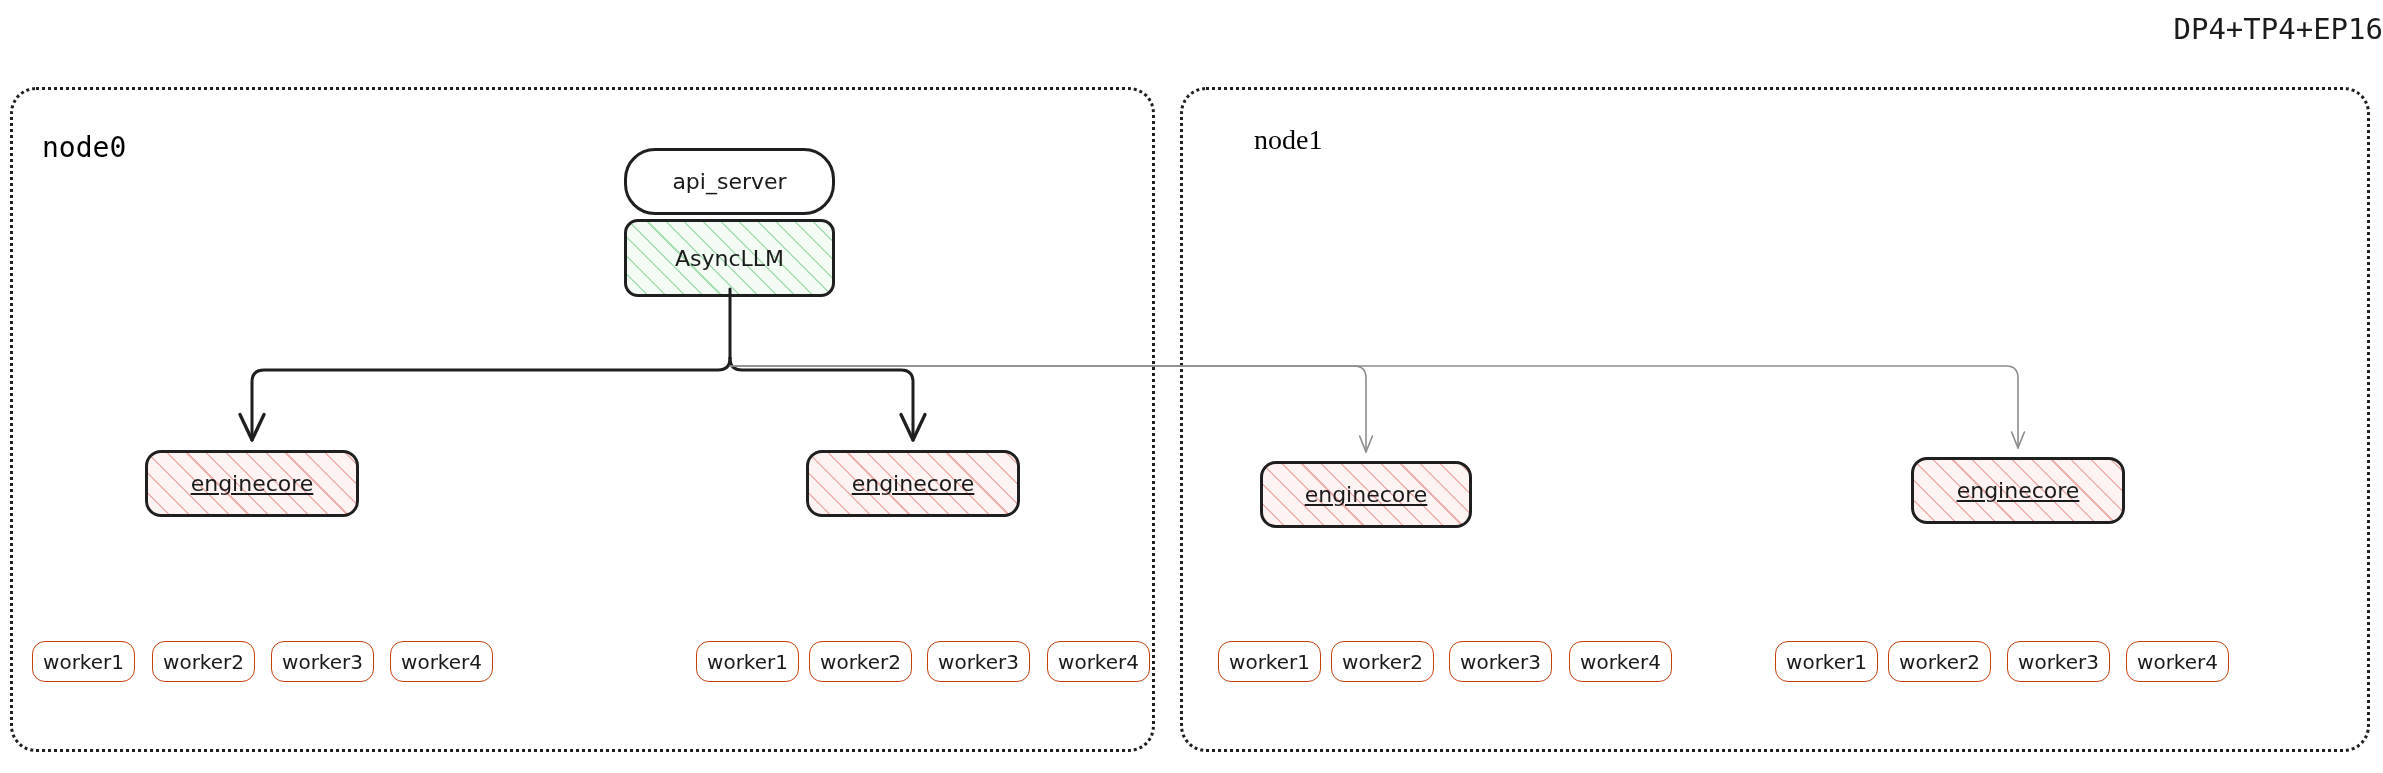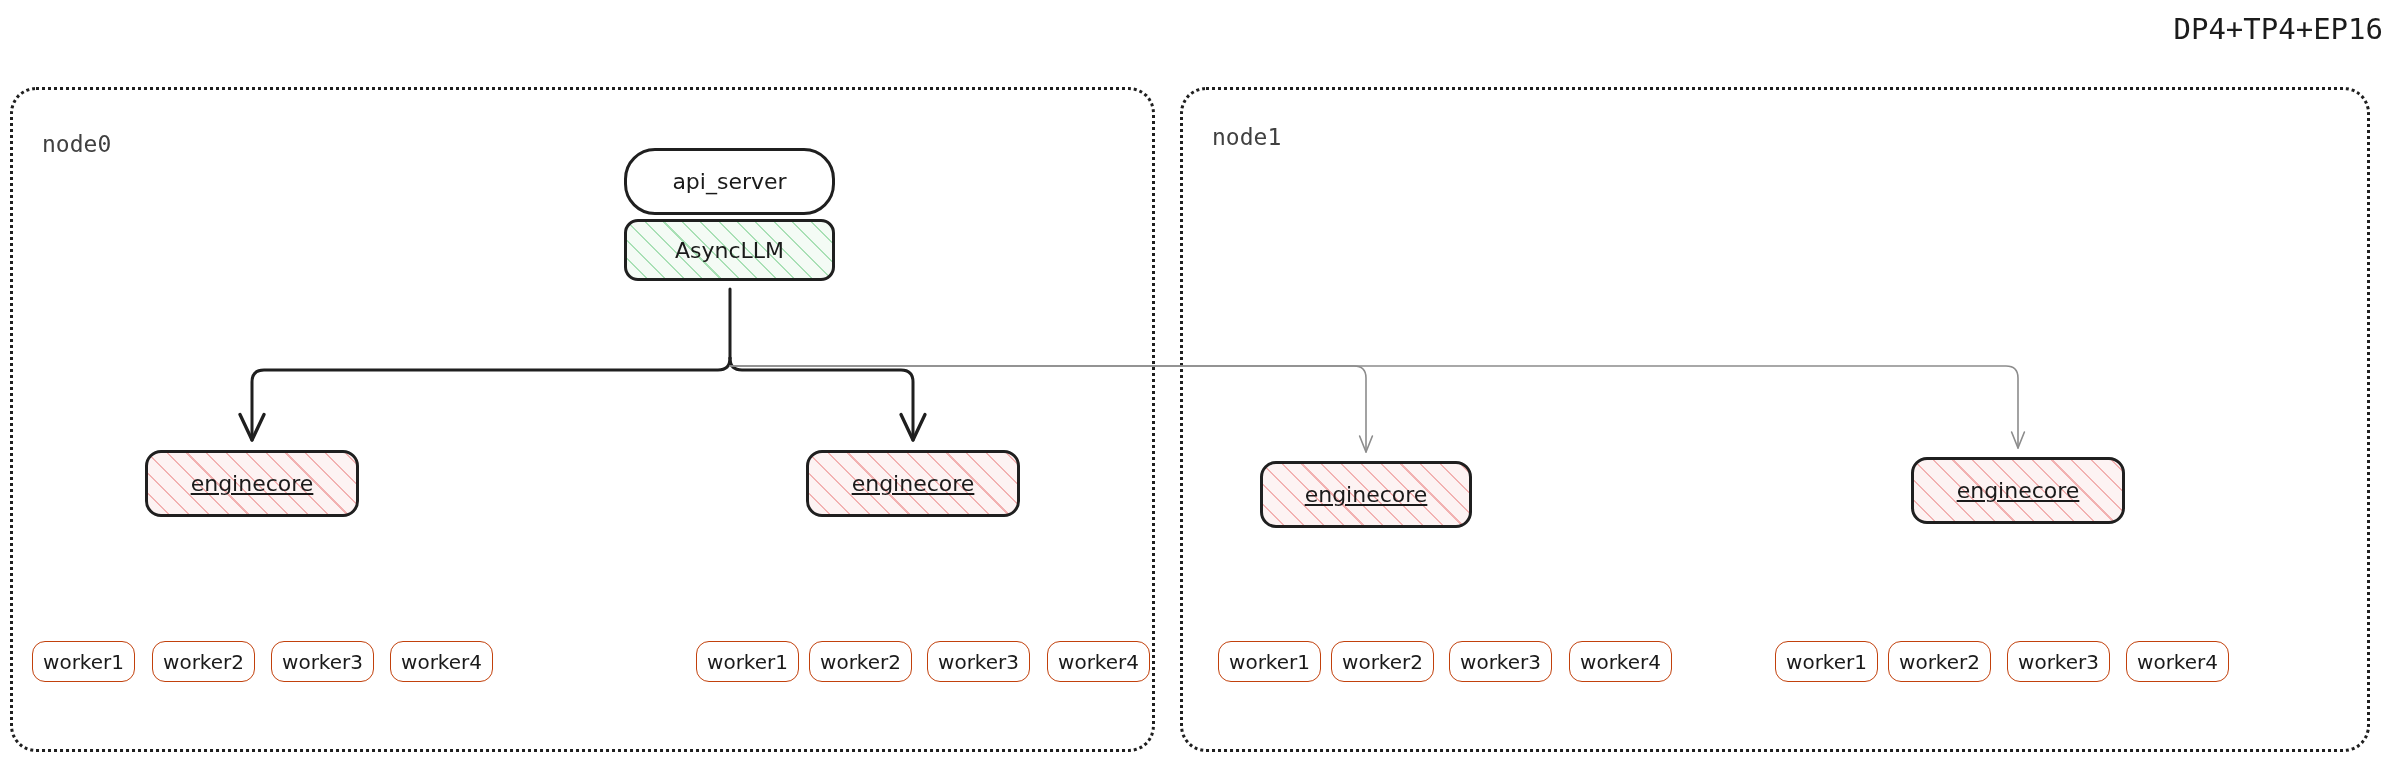--- a/index.html
+++ b/index.html
@@ -30,22 +30,22 @@
   .node-container {
     position: absolute;
     border: 3px dotted #1f1f1f;
     border-radius: 26px;
     background: transparent;
     box-sizing: border-box;
   }
   .node-label {
     position: absolute;
     font-family: "DejaVu Sans Mono", "Liberation Mono", monospace;
-    font-size: 23px;
-    color: #404040;
+    font-size: 28px;
+    color: #000000;
   }
   .box {
     position: absolute;
     box-sizing: border-box;
     display: flex;
     align-items: center;
     justify-content: center;
     color: #1a1a1a;
     background: #ffffff;
   }
@@ -102,21 +102,21 @@
 <div id="canvas">
 
   <div id="diagram-title">DP4+TP4+EP16</div>
 
   <div class="node-container" style="left:10px; top:87px; width:1145px; height:665px;"></div>
   <div class="node-label" style="left:42px; top:131px;">node0</div>
 
   <div class="box box-plain" style="left:624px; top:148px; width:211px; height:67px;border-radius:31px;">
     <span>api_server</span>
   </div>
-  <div class="box box-async" style="left:624px; top:219px; width:211px; height:62px;">
+  <div class="box box-async" style="left:624px; top:219px; width:211px; height:78px;">
     <span>AsyncLLM</span>
   </div>
 
   <div class="box box-engine" style="left:145px; top:450px; width:214px; height:67px;">
     <span>enginecore</span>
   </div>
   <div class="box box-engine" style="left:806px; top:450px; width:214px; height:67px;">
     <span>enginecore</span>
   </div>
 
@@ -140,21 +140,21 @@
     <span>worker2</span>
   </div>
   <div class="box box-worker" style="left:927px; top:641px; width:103px; height:41px;">
     <span>worker3</span>
   </div>
   <div class="box box-worker" style="left:1047px; top:641px; width:103px; height:41px;">
     <span>worker4</span>
   </div>
 
   <div class="node-container" style="left:1180px; top:87px; width:1190px; height:665px;"></div>
-  <div class="node-label" style="left:1212px; top:124px;">node1</div>
+  <div class="node-label" style="left:1254px; top:124px;font-family:Liberation Serif, serif;">node1</div>
 
   <div class="box box-engine" style="left:1260px; top:461px; width:212px; height:67px;">
     <span>enginecore</span>
   </div>
   <div class="box box-engine" style="left:1911px; top:457px; width:214px; height:67px;">
     <span>enginecore</span>
   </div>
 
   <div class="box box-worker" style="left:1218px; top:641px; width:103px; height:41px;">
     <span>worker1</span>

